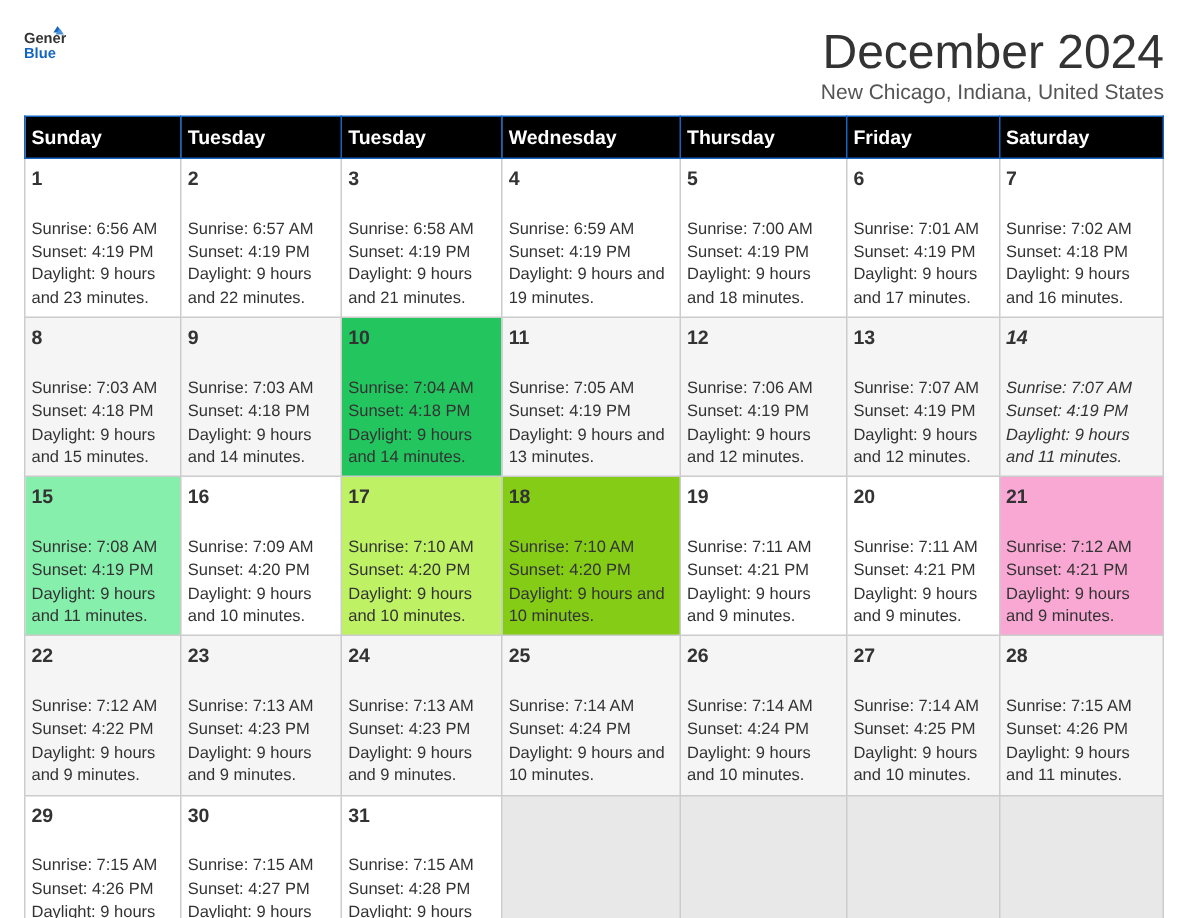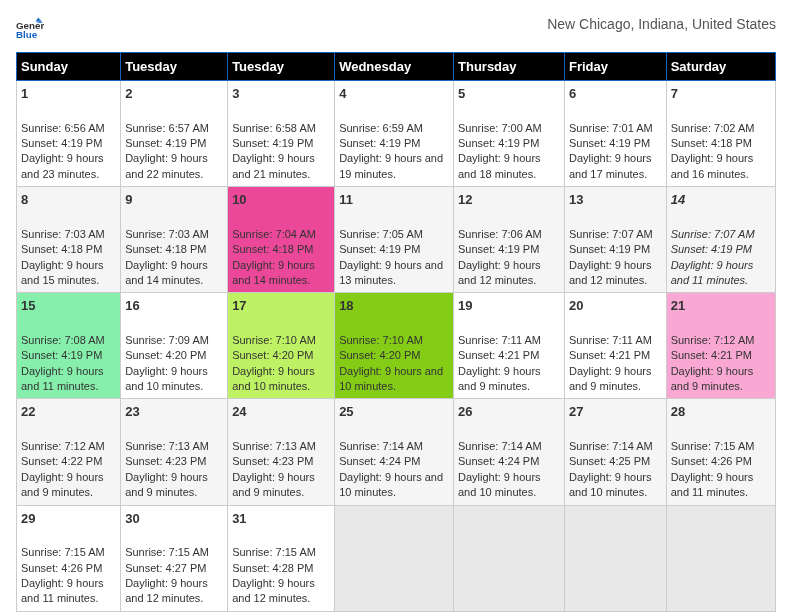--- a/index.html
+++ b/index.html
@@ -82,20 +82,21 @@
 <div class="header-area">
   <div class="logo">
     <svg class="logo-icon" viewBox="0 0 40 40">
       <text x="0" y="18" font-size="14" font-weight="bold" fill="#333" font-family="Arial">General</text>
       <text x="0" y="32" font-size="14" font-weight="bold" fill="#1565c0" font-family="Arial">Blue</text>
       <polygon points="28,8 36,8 32,2" fill="#1565c0"></polygon>
       <polygon points="30,10 38,10 34,4" fill="#4a90d9"></polygon>
     </svg>
   </div>
   <div class="title-area">
+    <div class="main-title">December 2024</div>
     <div class="subtitle">New Chicago, Indiana, United States</div>
   </div>
 </div>
 
 <table>
   <thead>
     <tr>
       <th>Sunday</th>
       <th>Tuesday</th>
       <th>Tuesday</th>
@@ -111,21 +112,21 @@
         <td style="background-color: rgb(255, 255, 255);"><span class="day-num">2</span><br><span>Sunrise: 6:57 AM</span><br><span>Sunset: 4:19 PM</span><br><span>Daylight: 9 hours and 22 minutes.</span></td>
         <td style="background-color: rgb(255, 255, 255);"><span class="day-num">3</span><br><span>Sunrise: 6:58 AM</span><br><span>Sunset: 4:19 PM</span><br><span>Daylight: 9 hours and 21 minutes.</span></td>
         <td style="background-color: rgb(255, 255, 255);"><span class="day-num">4</span><br><span>Sunrise: 6:59 AM</span><br><span>Sunset: 4:19 PM</span><br><span>Daylight: 9 hours and 19 minutes.</span></td>
         <td style="background-color: rgb(255, 255, 255);"><span class="day-num">5</span><br><span>Sunrise: 7:00 AM</span><br><span>Sunset: 4:19 PM</span><br><span>Daylight: 9 hours and 18 minutes.</span></td>
         <td style="background-color: rgb(255, 255, 255);"><span class="day-num">6</span><br><span>Sunrise: 7:01 AM</span><br><span>Sunset: 4:19 PM</span><br><span>Daylight: 9 hours and 17 minutes.</span></td>
         <td style="background-color: rgb(255, 255, 255);"><span class="day-num">7</span><br><span>Sunrise: 7:02 AM</span><br><span>Sunset: 4:18 PM</span><br><span>Daylight: 9 hours and 16 minutes.</span></td>
       </tr>
       <tr>
         <td style="background-color: rgb(245, 245, 245);"><span class="day-num">8</span><br><span>Sunrise: 7:03 AM</span><br><span>Sunset: 4:18 PM</span><br><span>Daylight: 9 hours and 15 minutes.</span></td>
         <td style="background-color: rgb(245, 245, 245);"><span class="day-num">9</span><br><span>Sunrise: 7:03 AM</span><br><span>Sunset: 4:18 PM</span><br><span>Daylight: 9 hours and 14 minutes.</span></td>
-        <td style="background-color: #ec4899; margin-left: 48px;"><span class="day-num">10</span><br><span>Sunrise: 7:04 AM</span><br><span>Sunset: 4:18 PM</span><br><span>Daylight: 9 hours and 14 minutes.</span></td>
+        <td style="background-color: #22c55e; margin-left: 48px;"><span class="day-num">10</span><br><span>Sunrise: 7:04 AM</span><br><span>Sunset: 4:18 PM</span><br><span>Daylight: 9 hours and 14 minutes.</span></td>
         <td style="background-color: rgb(245, 245, 245);"><span class="day-num">11</span><br><span>Sunrise: 7:05 AM</span><br><span>Sunset: 4:19 PM</span><br><span>Daylight: 9 hours and 13 minutes.</span></td>
         <td style="background-color: rgb(245, 245, 245);"><span class="day-num">12</span><br><span>Sunrise: 7:06 AM</span><br><span>Sunset: 4:19 PM</span><br><span>Daylight: 9 hours and 12 minutes.</span></td>
         <td style="background-color: rgb(245, 245, 245);"><span class="day-num">13</span><br><span>Sunrise: 7:07 AM</span><br><span>Sunset: 4:19 PM</span><br><span>Daylight: 9 hours and 12 minutes.</span></td>
         <td style="background-color: rgb(245, 245, 245); font-style: italic;"><span class="day-num">14</span><br><span>Sunrise: 7:07 AM</span><br><span>Sunset: 4:19 PM</span><br><span>Daylight: 9 hours and 11 minutes.</span></td>
       </tr>
       <tr>
         <td style="background-color: #86efac;"><span class="day-num">15</span><br><span>Sunrise: 7:08 AM</span><br><span>Sunset: 4:19 PM</span><br><span>Daylight: 9 hours and 11 minutes.</span></td>
         <td style="background-color: rgb(255, 255, 255);"><span class="day-num">16</span><br><span>Sunrise: 7:09 AM</span><br><span>Sunset: 4:20 PM</span><br><span>Daylight: 9 hours and 10 minutes.</span></td>
         <td style="background-color: #bef264;"><span class="day-num">17</span><br><span>Sunrise: 7:10 AM</span><br><span>Sunset: 4:20 PM</span><br><span>Daylight: 9 hours and 10 minutes.</span></td>
         <td style="background-color: #84cc16;"><span class="day-num">18</span><br><span>Sunrise: 7:10 AM</span><br><span>Sunset: 4:20 PM</span><br><span>Daylight: 9 hours and 10 minutes.</span></td>

